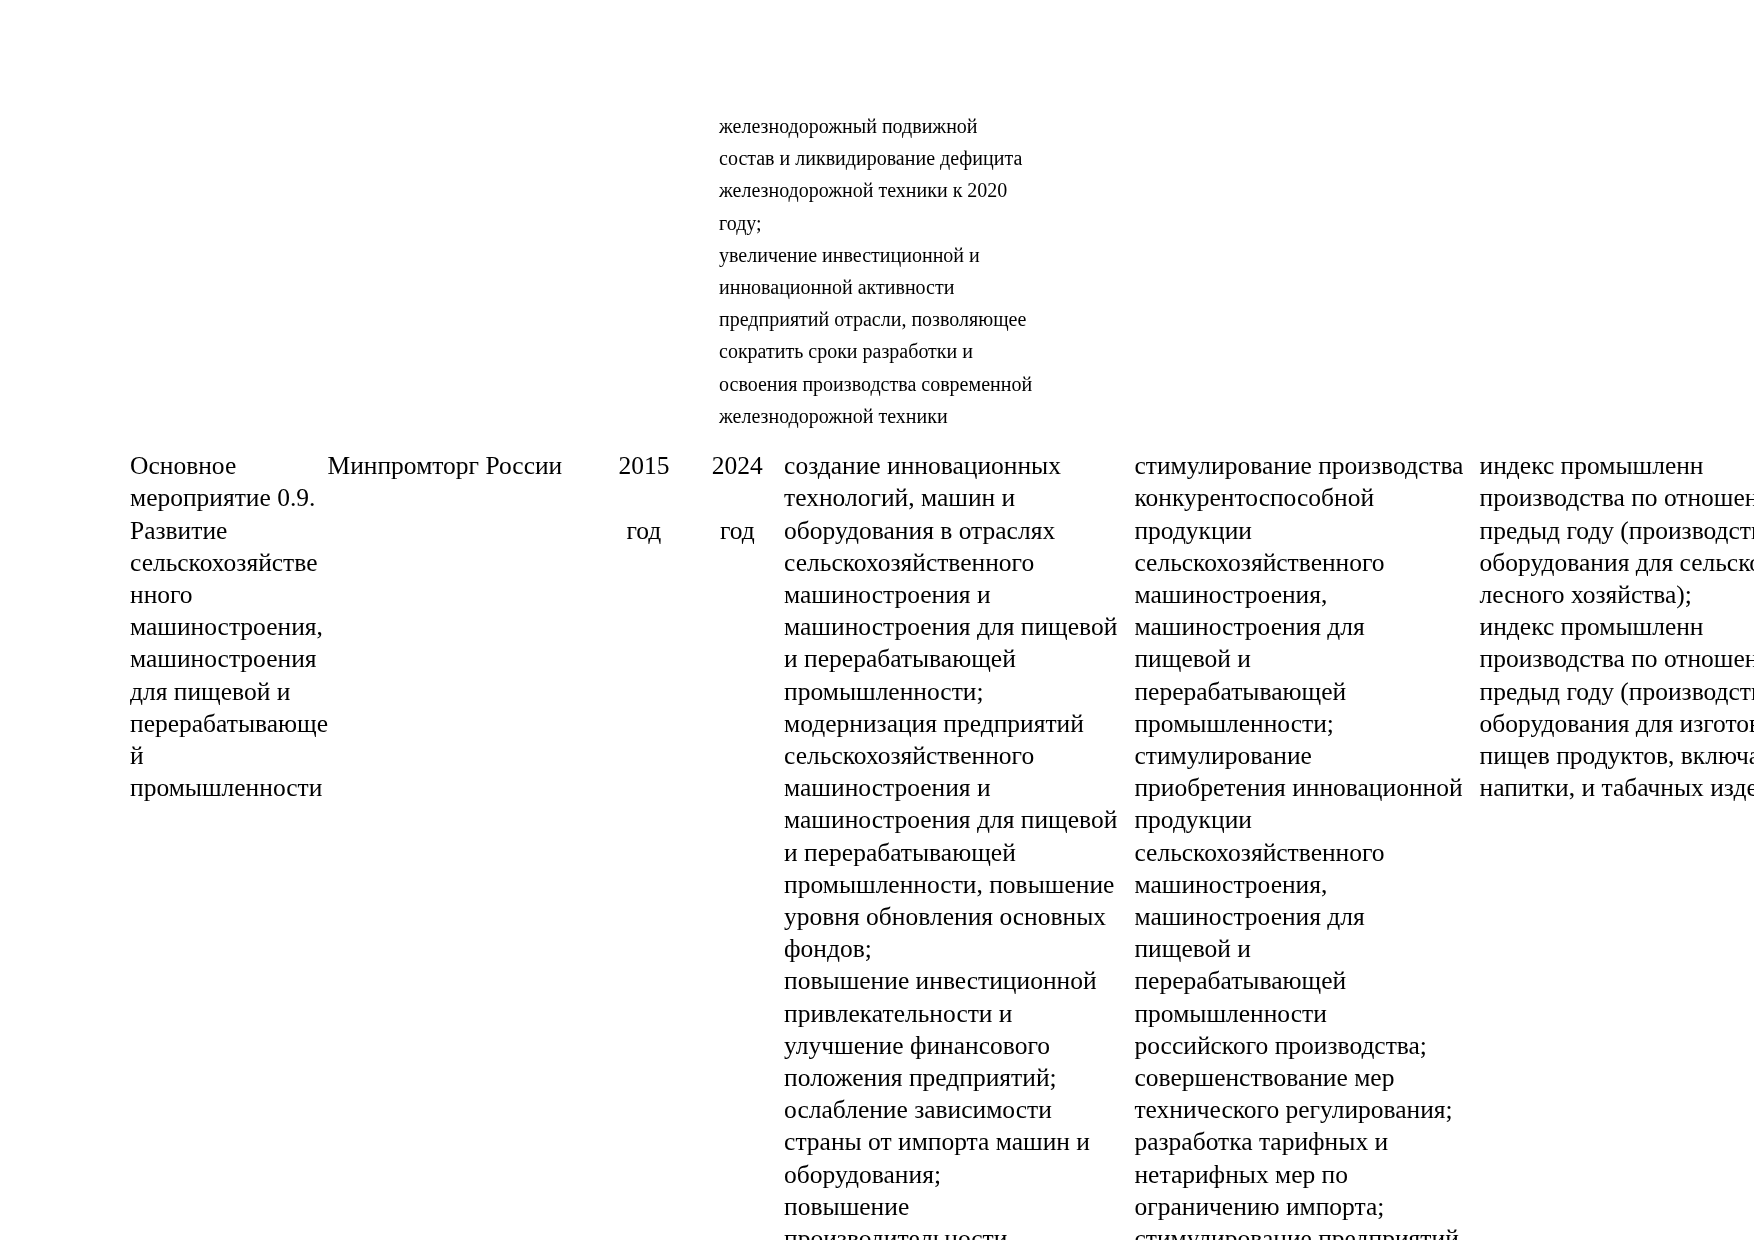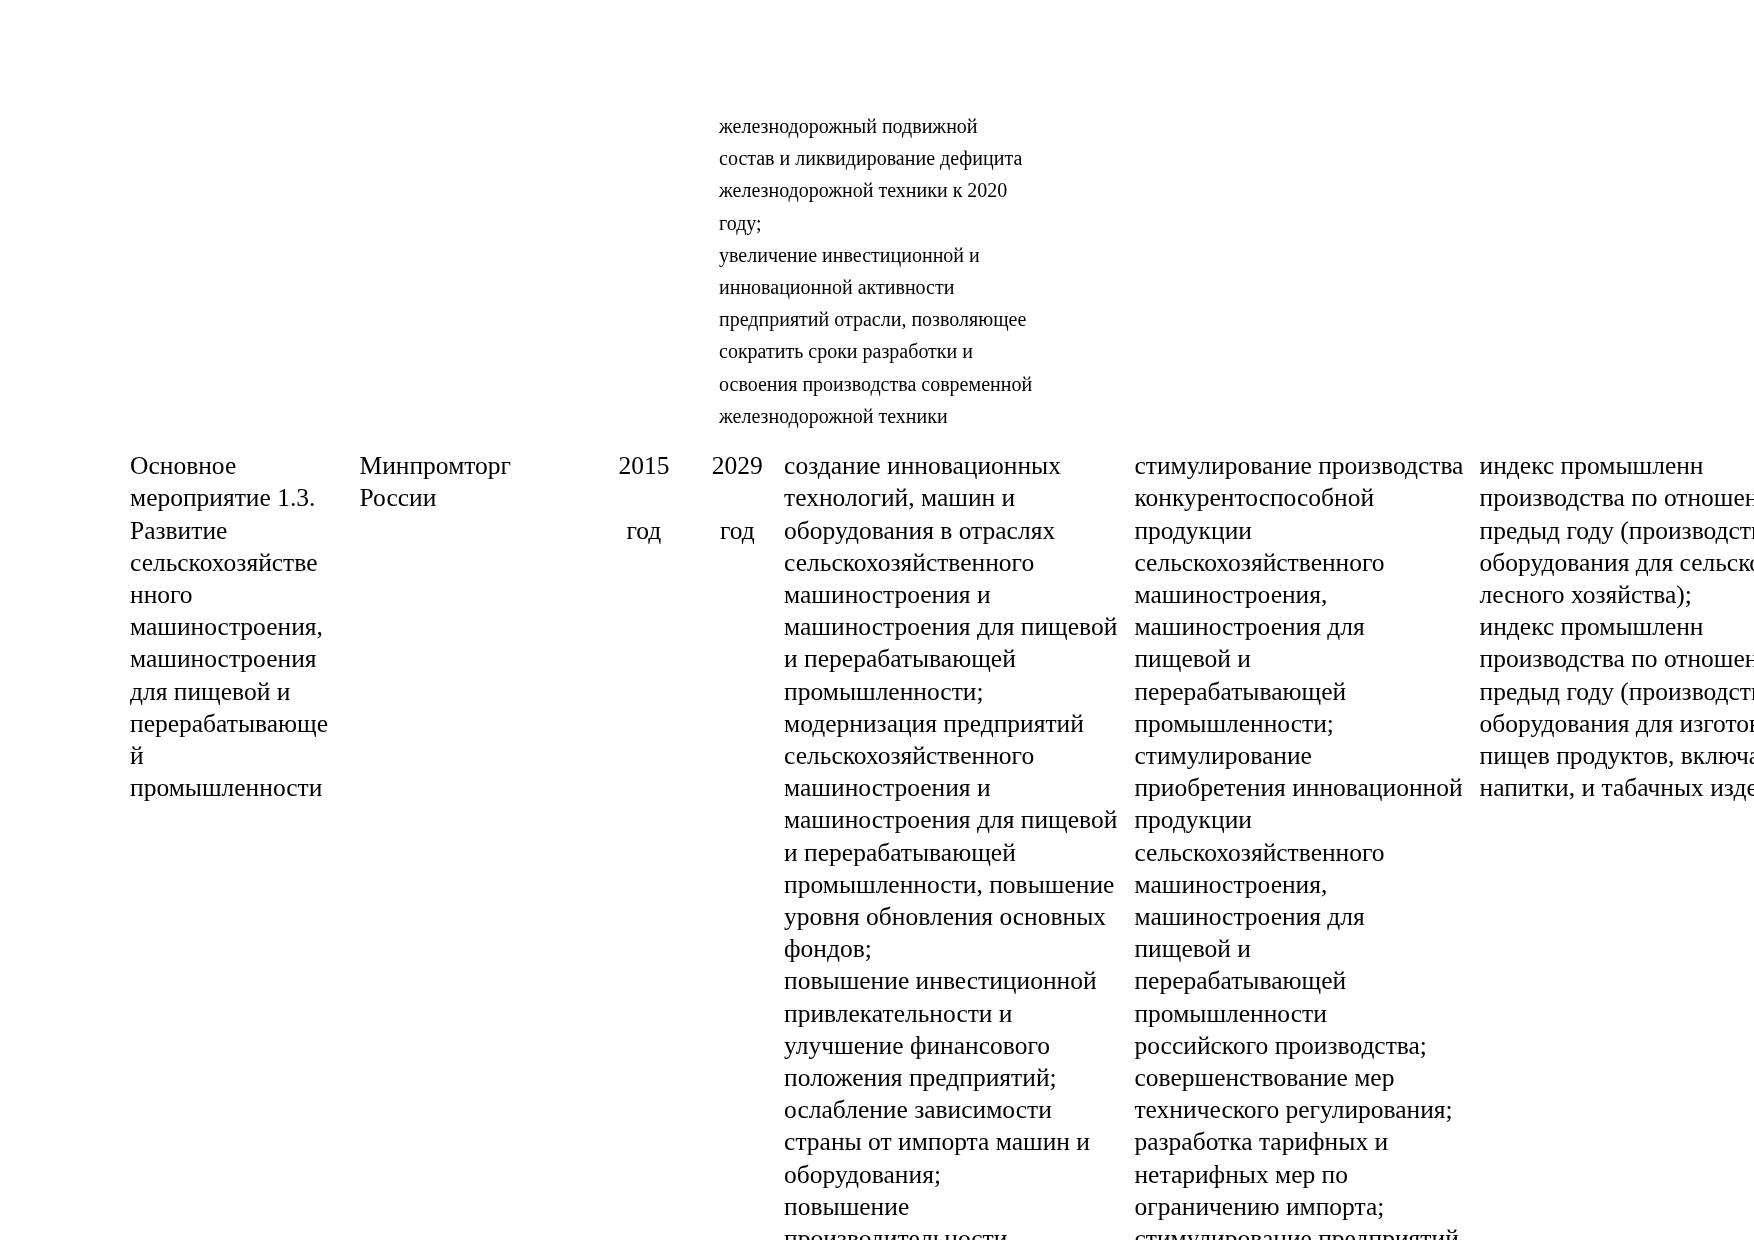--- a/index.html
+++ b/index.html
@@ -70,21 +70,21 @@
   .year-unit { display: block; }
 
   .measure-text,
   .executor-text,
   .results-text,
   .link-text,
   .indicator-text {
     display: block;
   }
 
-  .executor-text { padding-right: 10px; margin-left: 32px; }
+  .executor-text { padding-right: 10px; }
   .results-text  { padding-right: 14px; }
   .link-text     { padding-right: 14px; }
   .indicator-text{ padding-right: 0; }
 </style>
 </head>
 <body>
 
 <div class="page">
 
   <div class="continuation">железнодорожный подвижной состав и ликвидирование дефицита железнодорожной техники к 2020 году;
@@ -105,31 +105,31 @@
         <td></td>
         <td></td>
         <td></td>
         <td></td>
         <td></td>
         <td></td>
         <td></td>
       </tr>
       <tr class="row-main">
         <td>
-          <span class="measure-text">Основное мероприятие 1.3. Развитие сельскохозяйстве нного машиностроения, машиностроения для пищевой и перерабатывающе й промышленности</span>
+          <span class="measure-text">Основное мероприятие 0.9. Развитие сельскохозяйстве нного машиностроения, машиностроения для пищевой и перерабатывающе й промышленности</span>
         </td>
         <td>
           <span class="executor-text">Минпромторг России</span>
         </td>
         <td class="year-cell">
           <span class="year-num">2015</span>
           <span class="year-unit">год</span>
         </td>
         <td class="year-cell">
-          <span class="year-num">2029</span>
+          <span class="year-num">2024</span>
           <span class="year-unit">год</span>
         </td>
         <td>
           <span class="results-text">создание инновационных технологий, машин и оборудования в отраслях сельскохозяйственного машиностроения и машиностроения для пищевой и перерабатывающей промышленности;
 модернизация предприятий сельскохозяйственного машиностроения и машиностроения для пищевой и перерабатывающей промышленности, повышение уровня обновления основных фондов;
 повышение инвестиционной привлекательности и улучшение финансового положения предприятий;
 ослабление зависимости страны от импорта машин и оборудования;
 повышение производительности</span>
         </td>
         <td>

